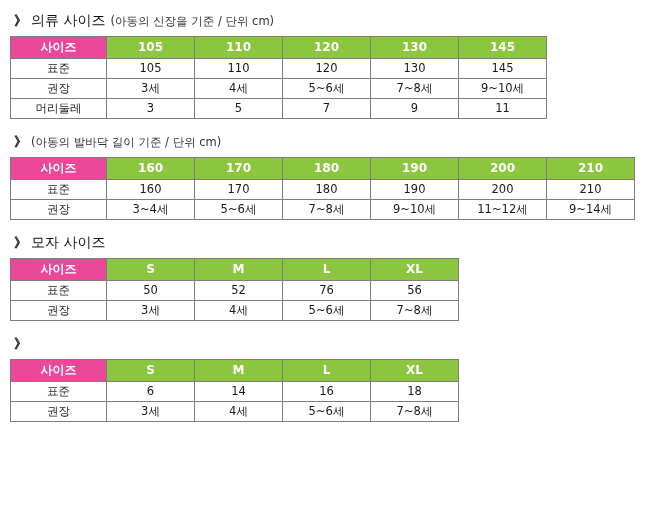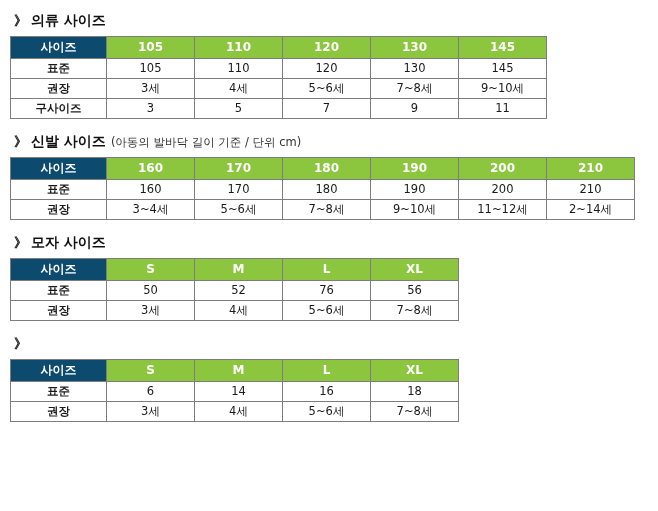--- a/index.html
+++ b/index.html
@@ -32,21 +32,21 @@
   }
   .chev {
     font-size: 13px;
     font-weight: bold;
     color: #222;
     margin-right: 5px;
     letter-spacing: -1px;
   }
   .sec-name {
     font-size: 14px;
-    font-weight: bold;
+    font-weight: normal;
     color: #111;
     margin-right: 5px;
   }
   .sec-note {
     font-size: 11.5px;
     color: #333;
     font-weight: normal;
   }
   table {
     border-collapse: collapse;
@@ -67,26 +67,26 @@
   }
   tr.head td {
     background: #8cc63e;
     color: #ffffff;
     font-weight: bold;
     font-size: 12px;
     height: 21px;
     line-height: 21px;
   }
   tr.head td.lbl {
-    background: #0c4a6e;
+    background: #ec4899;
     color: #ffffff;
   }
   td.lbl {
     background: #e7f3d6;
-    font-weight: bold;
+    font-weight: normal;
   }
   tr.body td.lbl {
     background: #ffffff;
   }
   
   .t-clothes col.c0 { width: 96px; }
   .t-clothes col.cx { width: 88px; }
   .t-shoes col.c0 { width: 96px; }
   .t-shoes col.cx { width: 88px; }
   .t-hat col.c0 { width: 96px; }
@@ -96,20 +96,21 @@
 </style>
 </head>
 <body>
 
 <div class="page">
 
   <div class="section">
     <div class="sec-title">
       <span class="chev">》</span>
       <span class="sec-name">의류 사이즈</span>
+      <span class="sec-note">(아동의 신장을 기준 / 단위 cm)</span>
     </div>
     <table class="t-clothes">
       <colgroup>
           <col class="c0">
           <col class="cx">
           <col class="cx">
           <col class="cx">
           <col class="cx">
           <col class="cx">
         </colgroup>
@@ -132,35 +133,34 @@
         </tr>
         <tr class="body">
           <td class="lbl">권장</td>
           <td>3세</td>
           <td>4세</td>
           <td>5~6세</td>
           <td>7~8세</td>
           <td>9~10세</td>
         </tr>
         <tr class="body">
-          <td class="lbl">구사이즈</td>
+          <td class="lbl">머리둘레</td>
           <td>3</td>
           <td>5</td>
           <td>7</td>
           <td>9</td>
           <td>11</td>
         </tr>
       </tbody>
     </table>
   </div>
 
   <div class="section">
     <div class="sec-title">
       <span class="chev">》</span>
-      <span class="sec-name">신발 사이즈</span>
       <span class="sec-note">(아동의 발바닥 길이 기준 / 단위 cm)</span>
     </div>
     <table class="t-shoes">
       <colgroup>
           <col class="c0">
           <col class="cx">
           <col class="cx">
           <col class="cx">
           <col class="cx">
           <col class="cx">
@@ -185,21 +185,21 @@
           <td>200</td>
           <td>210</td>
         </tr>
         <tr class="body">
           <td class="lbl">권장</td>
           <td>3~4세</td>
           <td>5~6세</td>
           <td>7~8세</td>
           <td>9~10세</td>
           <td>11~12세</td>
-          <td>2~14세</td>
+          <td>9~14세</td>
         </tr>
       </tbody>
     </table>
   </div>
 
   <div class="section">
     <div class="sec-title">
       <span class="chev">》</span>
       <span class="sec-name">모자 사이즈</span>
     </div>

